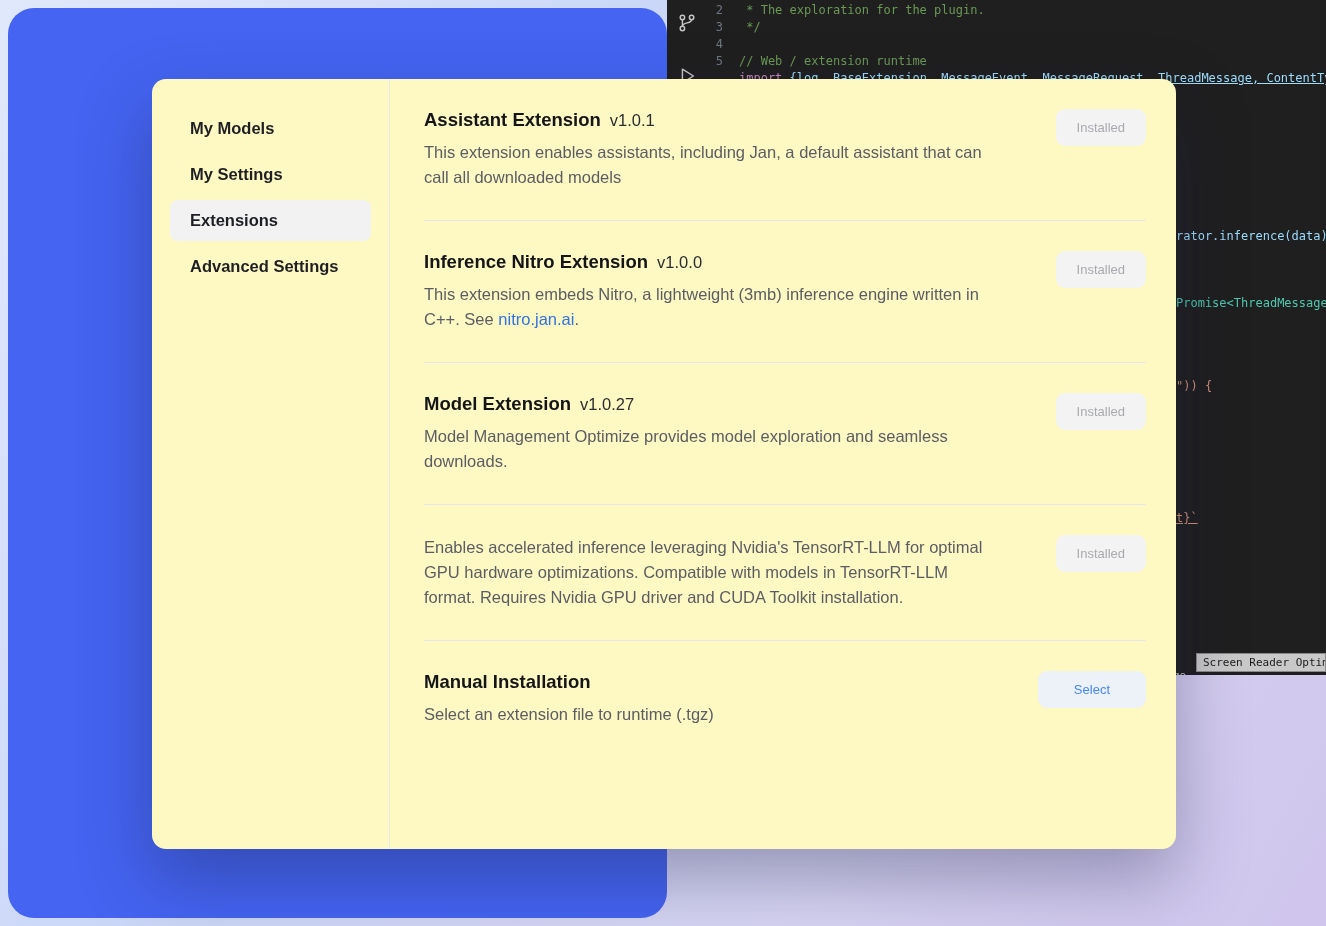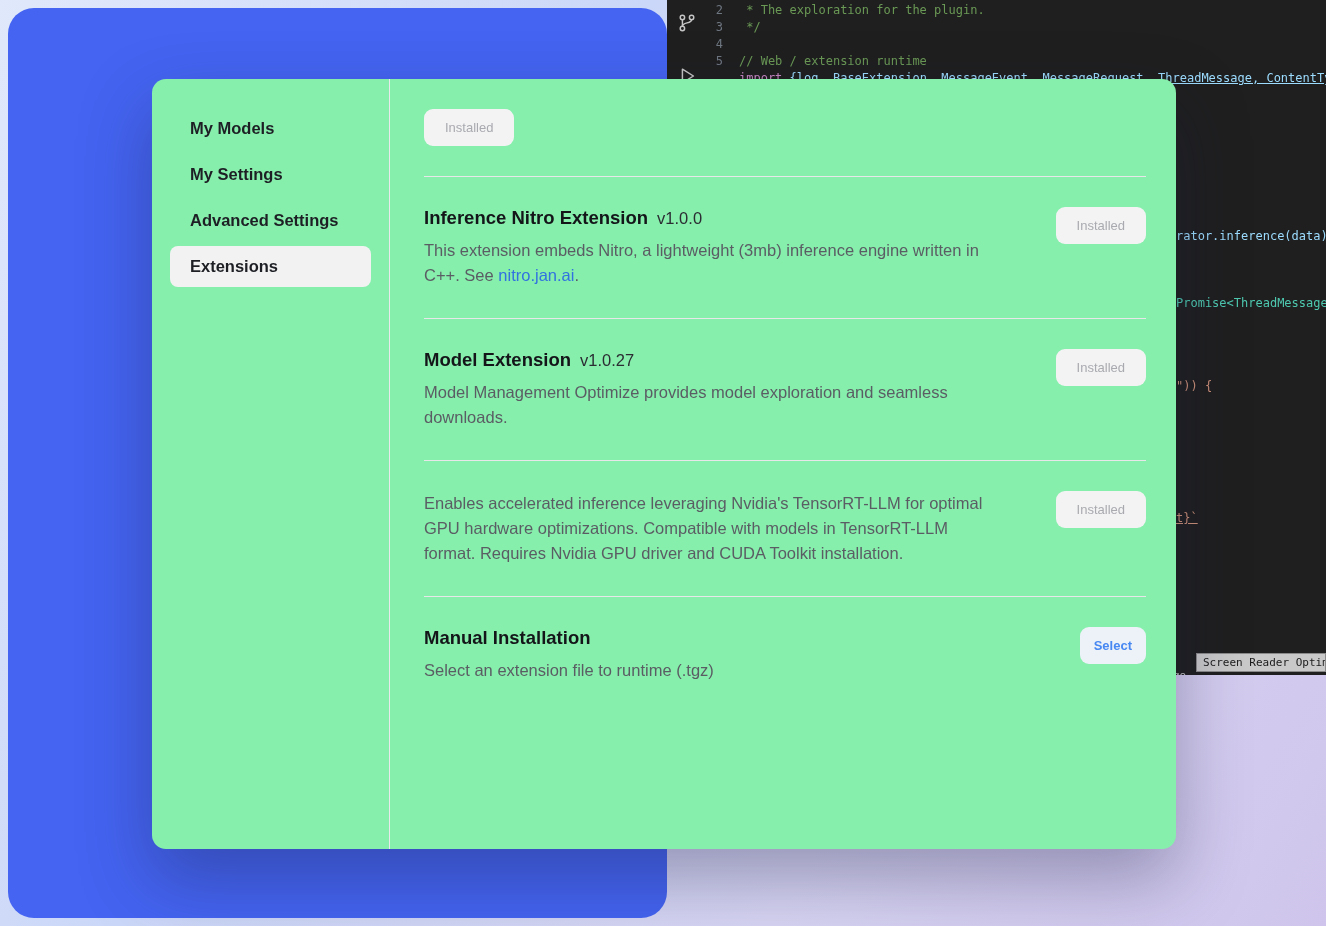--- a/index.html
+++ b/index.html
@@ -41,41 +41,41 @@
   .status-go{ position:absolute; left:506px; top:18px; color:#cccccc; font-size:11px; }
   .status-note{
     position:absolute; left:529px; top:2px; right:0; height:19px;
     background:#c9c9c9; color:#1b1b1b; border:1px solid #8a8a8a;
     font-size:11px; line-height:15px; padding:1px 6px; white-space:nowrap; overflow:hidden;
   }
 
   
   .modal{
     position:absolute; left:152px; top:79px; width:1024px; height:770px;
-    background:#86efac; border-radius:14px; overflow:hidden; display:flex;
+    background:#fef9c3; border-radius:14px; overflow:hidden; display:flex;
     box-shadow:0 30px 70px rgba(25,30,70,.35);
   }
   .sidebar{ width:238px; flex:none; border-right:1px solid #e9e9eb; padding-top:24px; }
   .side-item{
     margin:5px 18px; padding:11px 20px; border-radius:8px;
     font-size:16.5px; font-weight:700; color:#1d1f24; cursor:pointer;
   }
   .side-item.active{ background:#f2f2f3; }
 
   .content{ flex:1; padding:30px 30px 0 34px; overflow:hidden; }
   .row{ display:flex; justify-content:space-between; align-items:flex-start; }
   .rtext{ max-width:578px; }
   .rtitle{ font-size:18.5px; font-weight:700; color:#141519; margin:0 0 9px; }
   .rversion{ font-weight:400; font-size:16.5px; color:#2b2d33; margin-left:9px; }
   .rdesc{ font-size:16.5px; line-height:25px; color:#5b5d64; margin:0; }
   .link{ color:#3272e0; cursor:pointer; }
   .btn{ flex:none; border:none; border-radius:9px; font-size:13px; padding:11px 21px;
         font-family:inherit; cursor:pointer; }
   .btn-installed{ background:#f3f3f4; color:#a9aaaf; font-weight:500; }
-  .btn-select{ background:#edf1f8; color:#4788f2; font-weight:700; padding:11px 14px;margin-left:37px; }
+  .btn-select{ background:#edf1f8; color:#4788f2; font-weight:400; padding:11px 36px;margin-left:37px; }
   .hr{ border:none; border-top:1px solid #e7e7e9; margin:30px 0; }
 </style>
 </head>
 <body>
 
 <div class="blue-panel"></div>
 
 <div class="editor">
   <div class="activity-bar">
     <span>
@@ -126,27 +126,31 @@
     <span class="status-go">go</span>
     <span class="status-note">Screen Reader Optimize</span>
   </div>
 </div>
 
 <div class="modal">
 
   <div class="sidebar">
     <div class="side-item">My Models</div>
     <div class="side-item">My Settings</div>
+    <div class="side-item active">Extensions</div>
     <div class="side-item">Advanced Settings</div>
-    <div class="side-item active">Extensions</div>
   </div>
 
   <div class="content">
 
     <div class="row">
+      <div class="rtext">
+        <h3 class="rtitle"><span>Assistant Extension</span><span class="rversion">v1.0.1</span></h3>
+        <p class="rdesc">This extension enables assistants, including Jan, a default assistant that can call all downloaded models</p>
+      </div>
       <button class="btn btn-installed">Installed</button>
     </div>
     <hr class="hr">
 
     <div class="row">
       <div class="rtext">
         <h3 class="rtitle"><span>Inference Nitro Extension</span><span class="rversion">v1.0.0</span></h3>
         <p class="rdesc"><span>This extension embeds Nitro, a lightweight (3mb) inference engine written in C++. See </span><span class="link">nitro.jan.ai</span><span>.</span></p>
       </div>
       <button class="btn btn-installed">Installed</button>

